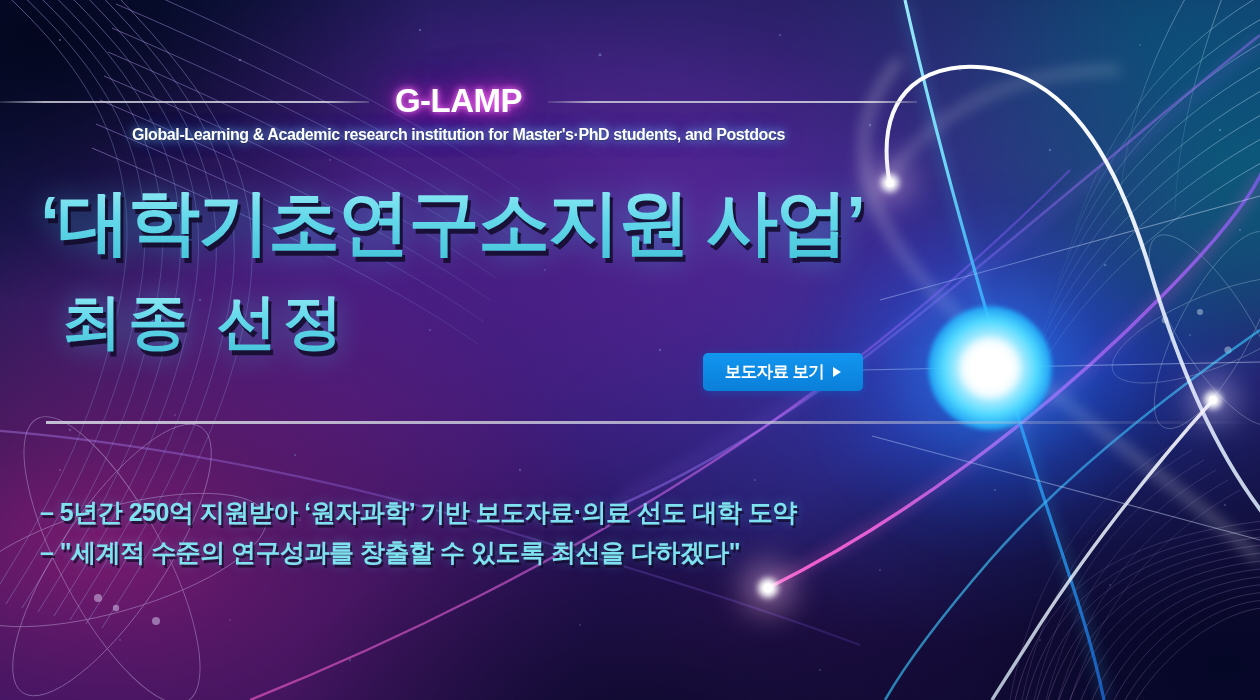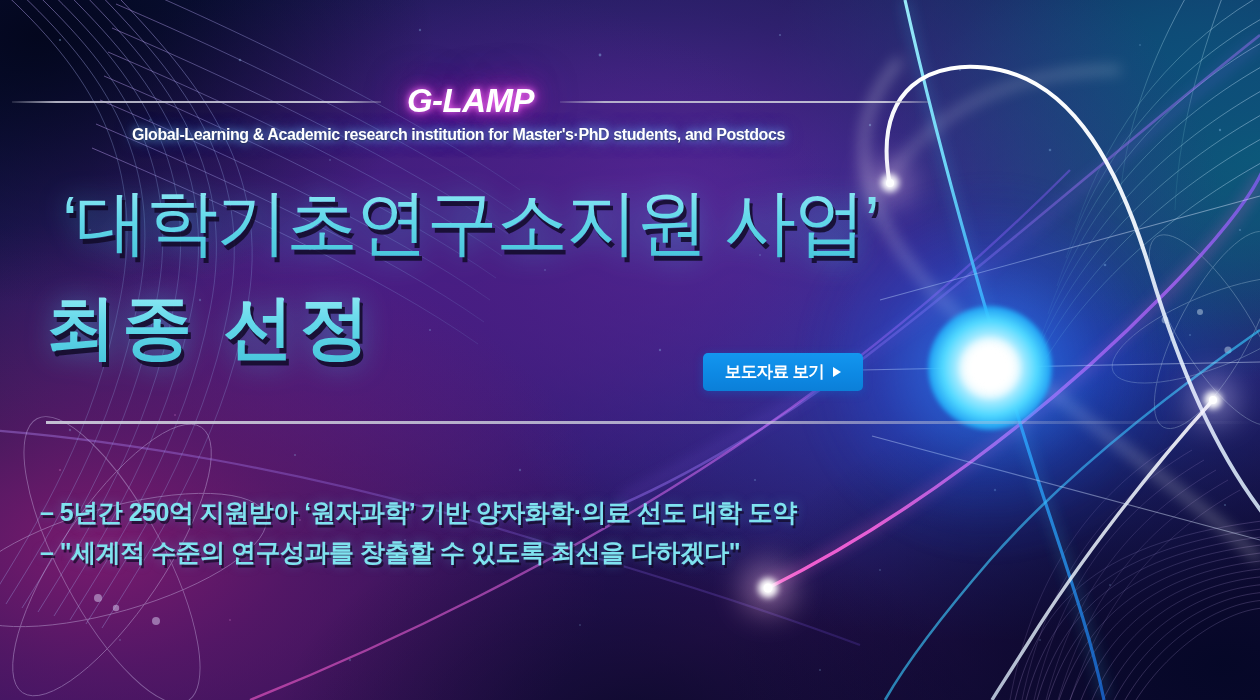--- a/index.html
+++ b/index.html
@@ -107,29 +107,28 @@
   }
 
   
   .content {
     position: absolute;
     inset: 0;
   }
 
   .brand-row {
     position: absolute;
-    left: 12px;
+    left: 0;
     top: 80px;
     width: 917px;
     height: 42px;
     display: flex;
     align-items: center;
     justify-content: center;
     gap: 8px;
-    font-style: italic;
   }
   .rule {
     height: 2px;
     background: linear-gradient(90deg, rgba(190,190,205,0.15) 0%, rgba(200,200,215,0.85) 12%, rgba(205,205,220,0.9) 88%, rgba(190,190,205,0.25) 100%);
     flex: 1 1 auto;
     margin-top: 2px;
   }
   .brand-name {
     flex: 0 0 auto;
     padding: 0 18px;
@@ -157,39 +156,39 @@
     color: #ffffff;
     text-shadow:
       0 0 8px rgba(120,190,255,0.85),
       0 0 18px rgba(70,150,255,0.55),
       0 1px 2px rgba(0,0,0,0.6);
     white-space: nowrap;
   }
 
   .headline {
     position: absolute;
-    left: 62px;
+    left: 40px;
     top: 186px;
     font-size: 72px;
-    font-weight: 400;
+    font-weight: 700;
     letter-spacing: -2px;
     line-height: 1.0;
     color: #5fd8e8;
     background: linear-gradient(180deg, #8fe9f4 0%, #63d8ea 45%, #49c6dc 100%);
     -webkit-background-clip: text;
     background-clip: text;
     -webkit-text-fill-color: transparent;
     filter: drop-shadow(3px 5px 0px rgba(18,10,40,0.85)) drop-shadow(0 0 14px rgba(60,200,230,0.35));
     white-space: nowrap;
   }
   .headline-2 {
     position: absolute;
-    left: 46px;
+    left: 62px;
     top: 292px;
-    font-size: 70px;
+    font-size: 60px;
     font-weight: 800;
     letter-spacing: 6px;
     line-height: 1.0;
     color: #5fd8e8;
     background: linear-gradient(180deg, #8fe9f4 0%, #63d8ea 45%, #49c6dc 100%);
     -webkit-background-clip: text;
     background-clip: text;
     -webkit-text-fill-color: transparent;
     filter: drop-shadow(3px 5px 0px rgba(18,10,40,0.85)) drop-shadow(0 0 14px rgba(60,200,230,0.35));
     white-space: nowrap;
@@ -507,18 +506,18 @@
     <div class="headline-2">최종 선정</div>
 
     <button class="cta">
       <span class="cta-label">보도자료 보기</span>
       <span class="cta-arrow"></span>
     </button>
 
     <div class="divider-low"></div>
 
     <div class="bullets">
-      <div class="bullet">– 5년간 250억 지원받아 ‘원자과학’ 기반 양자화학·의료 선도 대학 도약</div>
+      <div class="bullet">– 5년간 250억 지원받아 ‘원자과학’ 기반 보도자료·의료 선도 대학 도약</div>
       <div class="bullet">– "세계적 수준의 연구성과를 창출할 수 있도록 최선을 다하겠다"</div>
     </div>
 
   </div>
 </div>
 
 </body></html>

